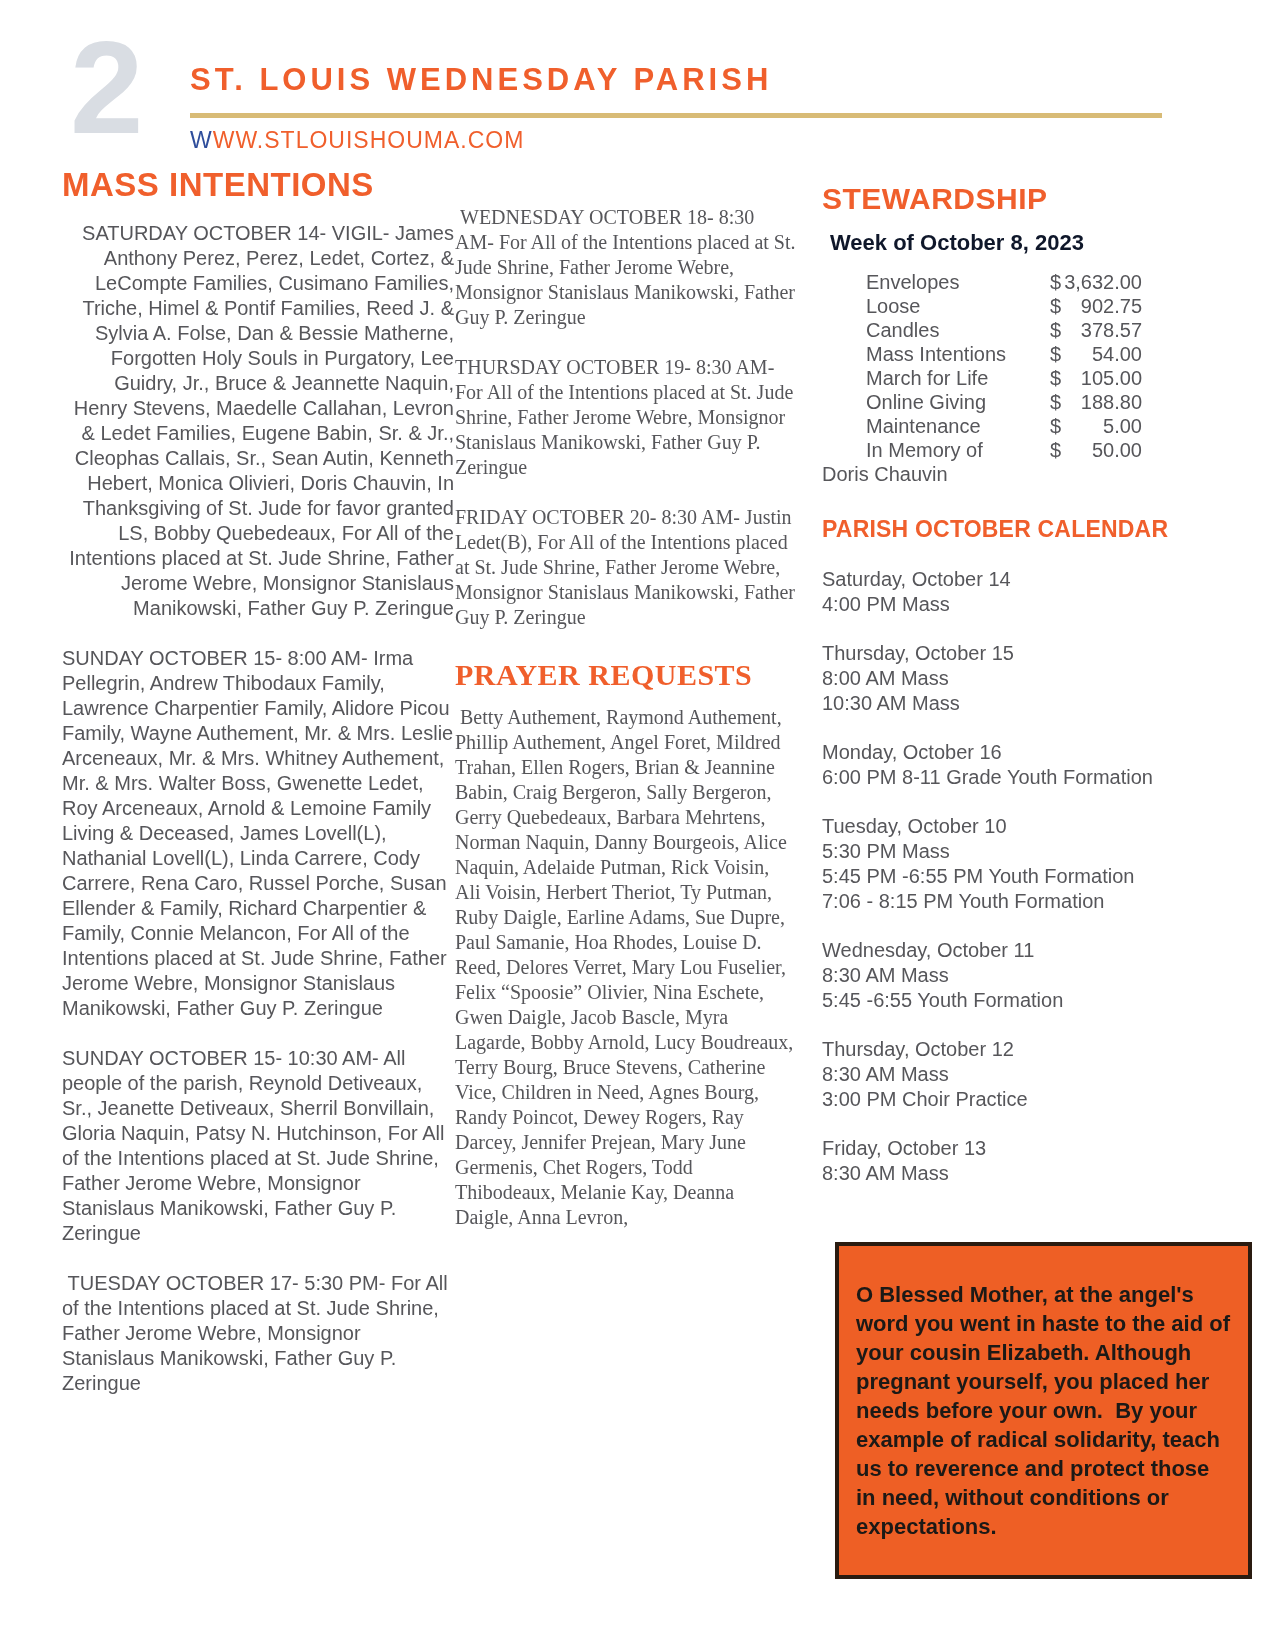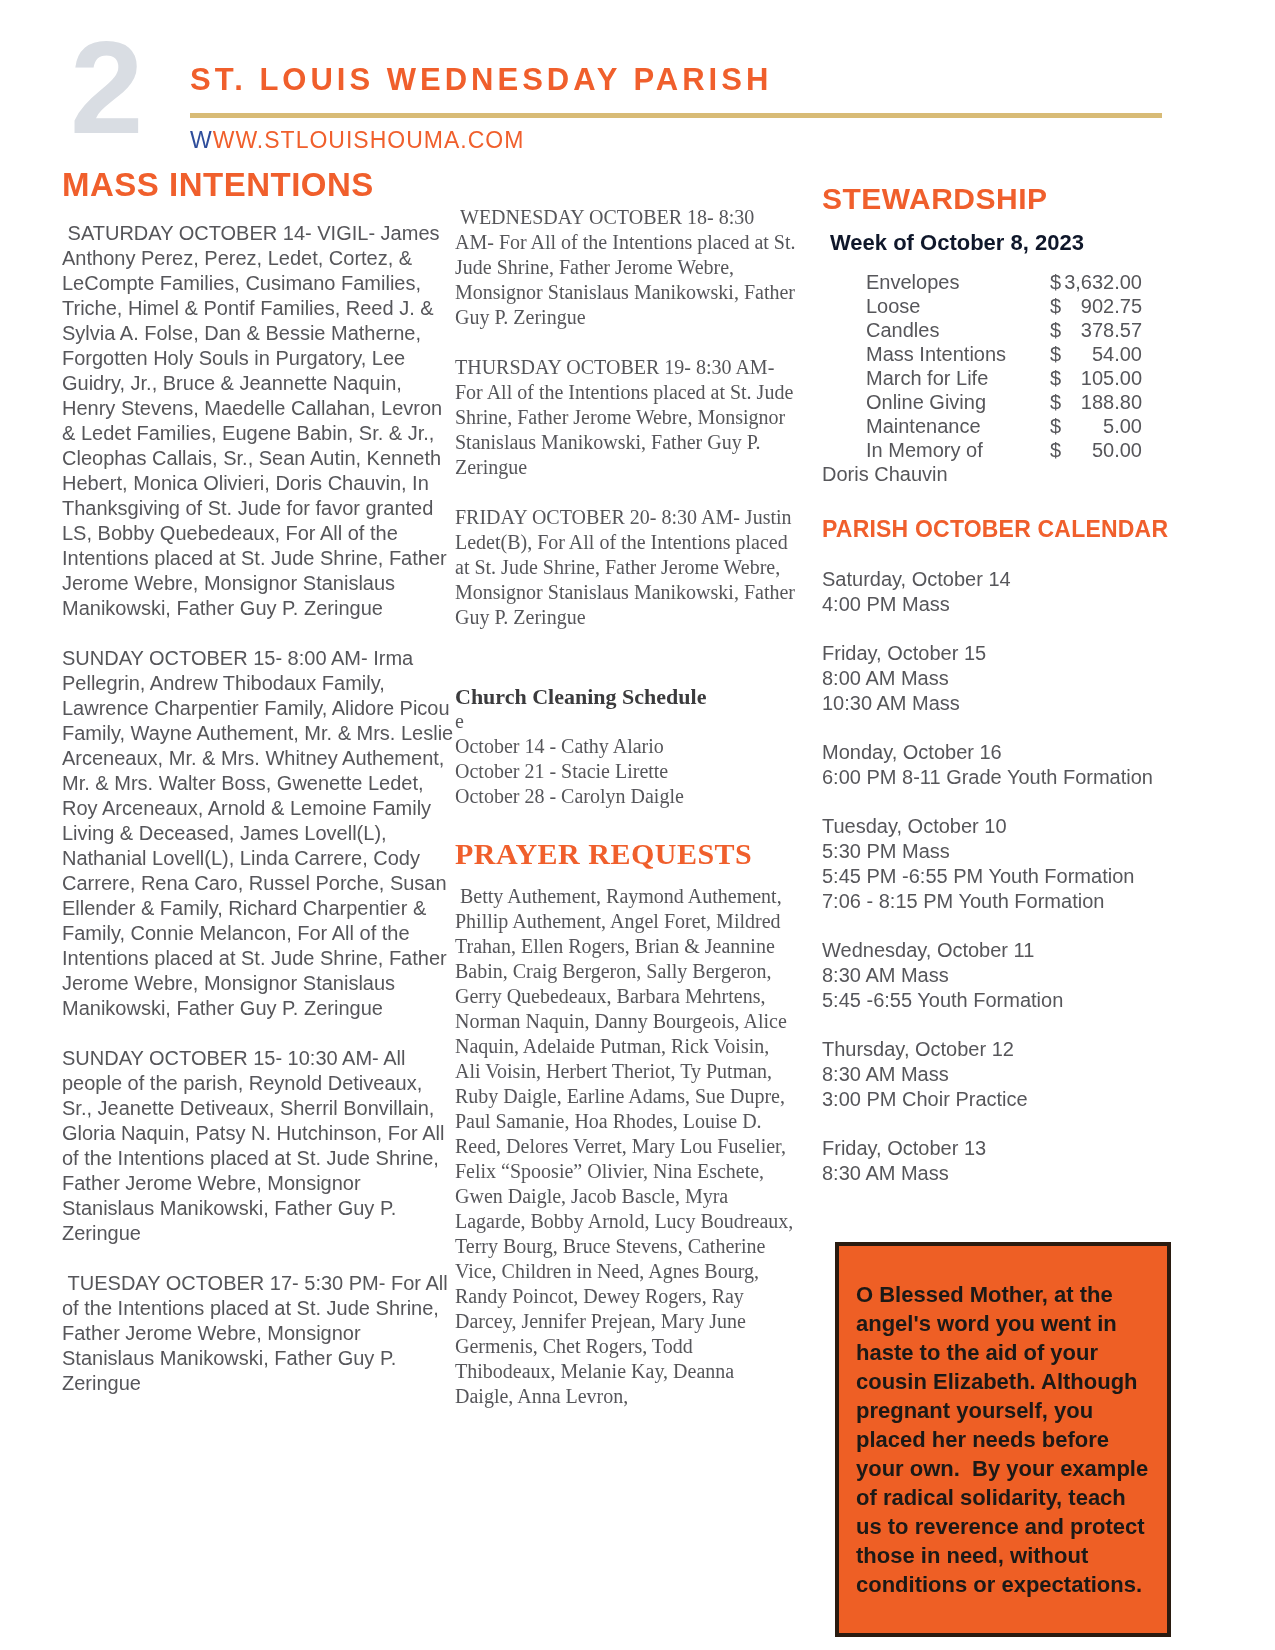--- a/index.html
+++ b/index.html
@@ -27,21 +27,21 @@
   
   .h-orange-xl { font-size:33px; font-weight:700; color:#f05f2c; letter-spacing:0.5px; }
   .h-orange-lg { font-size:30px; font-weight:700; color:#f05f2c; letter-spacing:0.5px; }
   .h-orange-md { font-size:23px; font-weight:700; color:#f05f2c; letter-spacing:0.2px; }
   .body-text { font-size:20px; line-height:25px; color:#56565a; font-weight:400; }
   .para { white-space:pre-wrap; margin:0 0 25px 0; }
   .para:last-child { margin-bottom:0; }
 
   
   .col-left  { position:absolute; left:62px;  top:172px; width:392px; }
-  .col-left .para:first-of-type { margin-top:24px; }
+  .col-left .para:first-of-type { margin-top:24px;text-align:right; }
   .col-mid   { position:absolute; left:455px; top:205px; width:342px;font-family:Liberation Serif, serif; }
   .col-right { position:absolute; left:822px; top:182px; width:400px; }
 
   
   .cleaning { margin-top:54px; }
   .cleaning-h { font-size:22px; font-weight:700; color:#3b3b3d; }
   .cleaning-line { font-size:20px; line-height:25px; color:#56565a; }
   .prayer-h { margin-top:32px; }
   .prayer-p { margin-top:18px; }
 
@@ -54,21 +54,21 @@
   .scont { font-size:20px; line-height:24px; color:#56565a; }
 
   
   .cal-h { margin-top:30px; }
   .cal-day { margin-top:24px; }
   .cal-day:first-of-type { margin-top:8px; }
   .cal-line { font-size:20px; line-height:25px; color:#56565a; }
 
   
   .prayer-box {
-    margin-top:56px; margin-left:13px; width:336px; box-sizing:border-box;
+    margin-top:56px; margin-left:13px; width:417px; box-sizing:border-box;
     background:#ee5f25; border:4px solid #2a1b10; padding:34px 17px;
   }
   .prayer-box-text {
     font-size:22px; font-weight:700; line-height:29px; color:#1c1916;
     white-space:pre-wrap;
   }
 </style>
 </head>
 <body>
 
@@ -87,27 +87,20 @@
     <p class="para">SUNDAY OCTOBER 15- 8:00 AM- Irma Pellegrin, Andrew Thibodaux Family, Lawrence Charpentier Family, Alidore Picou Family, Wayne Authement, Mr. &amp; Mrs. Leslie Arceneaux, Mr. &amp; Mrs. Whitney Authement, Mr. &amp; Mrs. Walter Boss, Gwenette Ledet, Roy Arceneaux, Arnold &amp; Lemoine Family Living &amp; Deceased, James Lovell(L), Nathanial Lovell(L), Linda Carrere, Cody Carrere, Rena Caro, Russel Porche, Susan Ellender &amp; Family, Richard Charpentier &amp; Family, Connie Melancon, For All of the Intentions placed at St. Jude Shrine, Father Jerome Webre, Monsignor Stanislaus Manikowski, Father Guy P. Zeringue</p>
     <p class="para">SUNDAY OCTOBER 15- 10:30 AM- All people of the parish, Reynold Detiveaux, Sr., Jeanette Detiveaux, Sherril Bonvillain, Gloria Naquin, Patsy N. Hutchinson, For All of the Intentions placed at St. Jude Shrine, Father Jerome Webre, Monsignor Stanislaus Manikowski, Father Guy P. Zeringue</p>
     <p class="para"> TUESDAY OCTOBER 17- 5:30 PM- For All of the Intentions placed at St. Jude Shrine, Father Jerome Webre, Monsignor Stanislaus Manikowski, Father Guy P. Zeringue</p>
   </div>
 
   <div class="col-mid body-text">
     <p class="para"> WEDNESDAY OCTOBER 18- 8:30 AM- For All of the Intentions placed at St. Jude Shrine, Father Jerome Webre, Monsignor Stanislaus Manikowski, Father Guy P. Zeringue</p>
     <p class="para">THURSDAY OCTOBER 19- 8:30 AM- For All of the Intentions placed at St. Jude Shrine, Father Jerome Webre, Monsignor Stanislaus Manikowski, Father Guy P. Zeringue</p>
     <p class="para">FRIDAY OCTOBER 20- 8:30 AM- Justin Ledet(B), For All of the Intentions placed at St. Jude Shrine, Father Jerome Webre, Monsignor Stanislaus Manikowski, Father Guy P. Zeringue</p>
 
-    <div class="cleaning">
-      <div class="cleaning-h">Church Cleaning Schedule</div>
-      <div class="cleaning-line">e</div>
-      <div class="cleaning-line">October 14 - Cathy Alario</div>
-      <div class="cleaning-line">October 21 - Stacie Lirette</div>
-      <div class="cleaning-line">October 28 - Carolyn Daigle</div>
-    </div>
 
     <div class="h-orange-lg prayer-h">PRAYER REQUESTS</div>
     <p class="para prayer-p"> Betty Authement, Raymond Authement, Phillip Authement, Angel Foret, Mildred Trahan, Ellen Rogers, Brian &amp; Jeannine Babin, Craig Bergeron, Sally Bergeron, Gerry Quebedeaux, Barbara Mehrtens, Norman Naquin, Danny Bourgeois, Alice Naquin, Adelaide Putman, Rick Voisin, Ali Voisin, Herbert Theriot, Ty Putman, Ruby Daigle, Earline Adams, Sue Dupre, Paul Samanie, Hoa Rhodes, Louise D. Reed, Delores Verret, Mary Lou Fuselier, Felix “Spoosie” Olivier, Nina Eschete, Gwen Daigle, Jacob Bascle, Myra Lagarde, Bobby Arnold, Lucy Boudreaux, Terry Bourg, Bruce Stevens, Catherine Vice, Children in Need, Agnes Bourg, Randy Poincot, Dewey Rogers, Ray Darcey, Jennifer Prejean, Mary June Germenis, Chet Rogers, Todd Thibodeaux, Melanie Kay, Deanna Daigle, Anna Levron,</p>
   </div>
 
   <div class="col-right">
     <div class="h-orange-lg">STEWARDSHIP</div>
     <div class="week-sub">Week of October 8, 2023</div>
 
     <div class="stew-table">
@@ -170,21 +163,21 @@
       <div class="scont">Doris Chauvin</div>
     </div>
 
     <div class="h-orange-md cal-h">PARISH OCTOBER CALENDAR</div>
 
     <div class="cal-day">
       <div class="cal-line">Saturday, October 14</div>
       <div class="cal-line">4:00 PM Mass</div>
     </div>
     <div class="cal-day">
-      <div class="cal-line">Friday, October 15</div>
+      <div class="cal-line">Thursday, October 15</div>
       <div class="cal-line">8:00 AM Mass</div>
       <div class="cal-line">10:30 AM Mass</div>
     </div>
     <div class="cal-day">
       <div class="cal-line">Monday, October 16</div>
       <div class="cal-line">6:00 PM 8-11 Grade Youth Formation</div>
     </div>
     <div class="cal-day">
       <div class="cal-line">Tuesday, October 10</div>
       <div class="cal-line">5:30 PM Mass</div>

